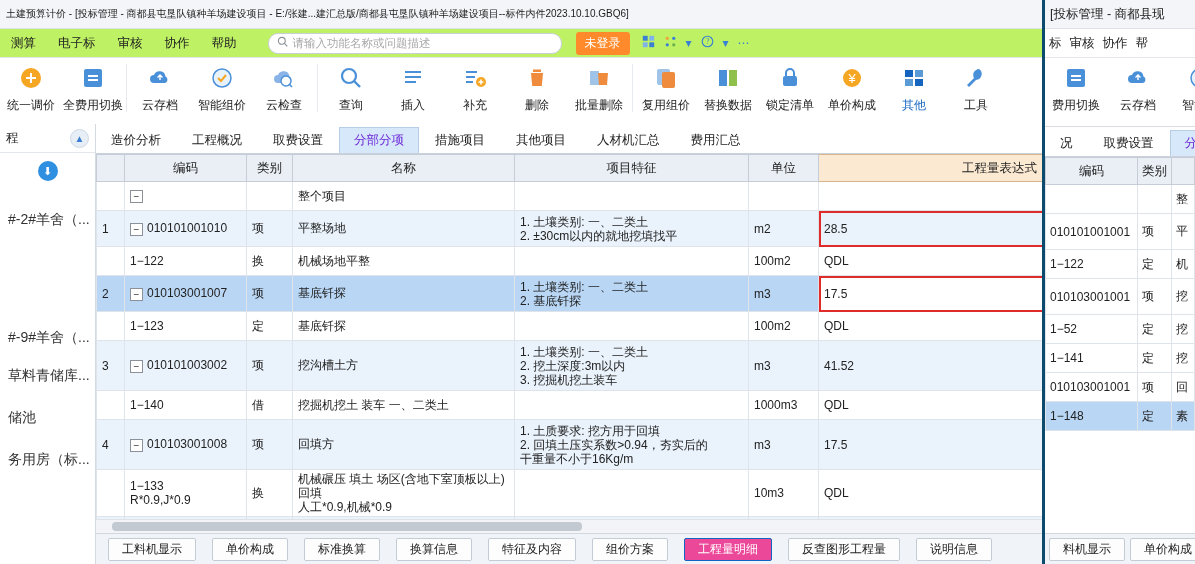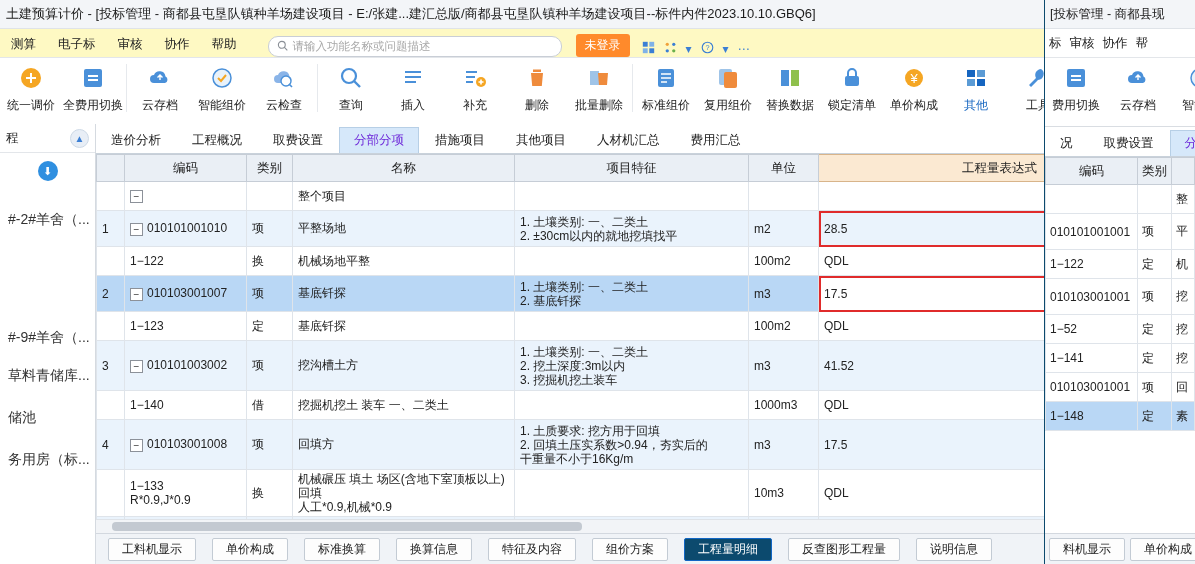--- a/index.html
+++ b/index.html
@@ -9,31 +9,31 @@
     font-size:12px;color:#222;background:#fff;
   }
   .app{position:relative;width:1195px;height:564px;}
 
   
   .titlebar{
     height:28px;background:#f3f5f8;border-bottom:1px solid #dfe3e8;
     display:flex;align-items:center;
   }
   .title-text{
-    font-size:13px;color:#1b1b1b;padding-left:6px;white-space:nowrap;
+    font-size:10px;color:#1b1b1b;padding-left:6px;white-space:nowrap;
     overflow:hidden;text-overflow:ellipsis;flex:1;
   }
   .win-btns{display:flex;align-items:center;}
   .win-btn{width:42px;height:27px;display:flex;align-items:center;justify-content:center;
     font-size:13px;color:#333;}
 
   
   .menubar{
-    height:28px;background:#fef9c3;border-bottom:1px solid #e3e6ea;
-    display:flex;align-items:flex-end;gap:0px;
+    height:28px;background:#bef264;border-bottom:1px solid #e3e6ea;
+    display:flex;align-items:center;gap:0px;font-family:Liberation Serif, serif;
   }
   .menu-item{padding:4px 11px;font-size:12.5px;color:#222;white-space:nowrap;}
   .searchbox{
     margin-left:20px;width:276px;height:19px;border:1px solid #c9ced6;border-radius:10px;
     background:#fff;display:flex;align-items:center;padding:0 8px;gap:5px;
   }
   .searchbox .ph{color:#a8a8a8;font-size:11.5px;}
   .login-btn{
     margin-left:14px;background:#ff8a2b;color:#fff;border-radius:3px;
     font-size:12px;padding:3px 9px;
@@ -104,30 +104,30 @@
   .indent{padding-left:22px;}
   .redbox{outline:2px solid #e02b2b;outline-offset:-2px;}
 
   
   .bottombar{height:30px;background:#f0f3f7;border-top:1px solid #d3d8df;display:flex;align-items:center;
     padding-left:12px;gap:16px;}
   .btab{
     height:21px;line-height:21px;padding:0 13px;font-size:12px;border:1px solid #c3cbd4;
     background:#fdfdfd;color:#222;border-radius:2px;white-space:nowrap;
   }
-  .btab.active{background:#0c4a6e;border-color:#1166c4;color:#fff;}
+  .btab.active{background:#ec4899;border-color:#1166c4;color:#fff;}
 
   
   .vscroll{width:13px;background:#f2f4f7;border-left:1px solid #dfe3e8;position:relative;}
   .vthumb{position:absolute;left:2px;width:9px;background:#c3c9d1;border-radius:4px;}
   .hscroll{height:13px;background:#f2f4f7;border-top:1px solid #dfe3e8;position:relative;}
   .hthumb{position:absolute;top:2px;height:9px;background:#c3c9d1;border-radius:4px;}
 
   
-  .rightwin{position:absolute;top:0;right:0;width:150px;height:564px;border-left:1px solid #0c4a6e;
+  .rightwin{position:absolute;top:0;right:0;width:150px;height:564px;border-left:3px solid #0c4a6e;
     background:#fff;overflow:hidden;}
   .rw-title{height:28px;background:#f3f5f8;border-bottom:1px solid #dfe3e8;display:flex;align-items:center;
     font-size:12.5px;padding-left:5px;white-space:nowrap;overflow:hidden;}
   .rw-menu{height:28px;border-bottom:1px solid #e3e6ea;display:flex;align-items:center;gap:8px;
     padding-left:4px;font-size:12.5px;white-space:nowrap;overflow:hidden;}
   .rw-ribbon{height:66px;border-bottom:1px solid #d9dde2;display:flex;align-items:flex-start;
     padding-top:2px;overflow:hidden;}
   .rw-tabs{height:29px;border-bottom:1px solid #c9d2db;display:flex;align-items:flex-end;overflow:hidden;}
   .rw-bottom{position:absolute;bottom:0;left:0;width:150px;height:30px;background:#f0f3f7;
     border-top:1px solid #d3d8df;display:flex;align-items:center;gap:5px;padding-left:4px;overflow:hidden;}
@@ -300,29 +300,20 @@
         <svg width="26" height="26" viewBox="0 0 26 26">
             <rect x="4" y="6" width="9" height="14" fill="#9fc4e8"></rect>
             <path d="M12 8h10l-1 12h-8z" fill="#ef8b3c"></path>
           </svg>
       </span>
       <span class="rb-label">批量删除</span>
     </div>
 
     <div class="rb-sep"></div>
 
-    <div class="rb-item">
-      <span class="rb-icon">
-        <svg width="26" height="26" viewBox="0 0 26 26">
-            <rect x="5" y="4" width="16" height="18" rx="2" fill="#4a90d9"></rect>
-            <path d="M8 9h10M8 13h10M8 17h6" stroke="#fff" stroke-width="1.6"></path>
-          </svg>
-      </span>
-      <span class="rb-label">标准组价</span>
-    </div>
 
     <div class="rb-item">
       <span class="rb-icon">
         <svg width="26" height="26" viewBox="0 0 26 26">
             <rect x="4" y="4" width="13" height="16" rx="2" fill="#9fc4e8"></rect>
             <rect x="9" y="7" width="13" height="16" rx="2" fill="#ef8b3c"></rect>
           </svg>
       </span>
       <span class="rb-label">复用组价</span>
     </div>

